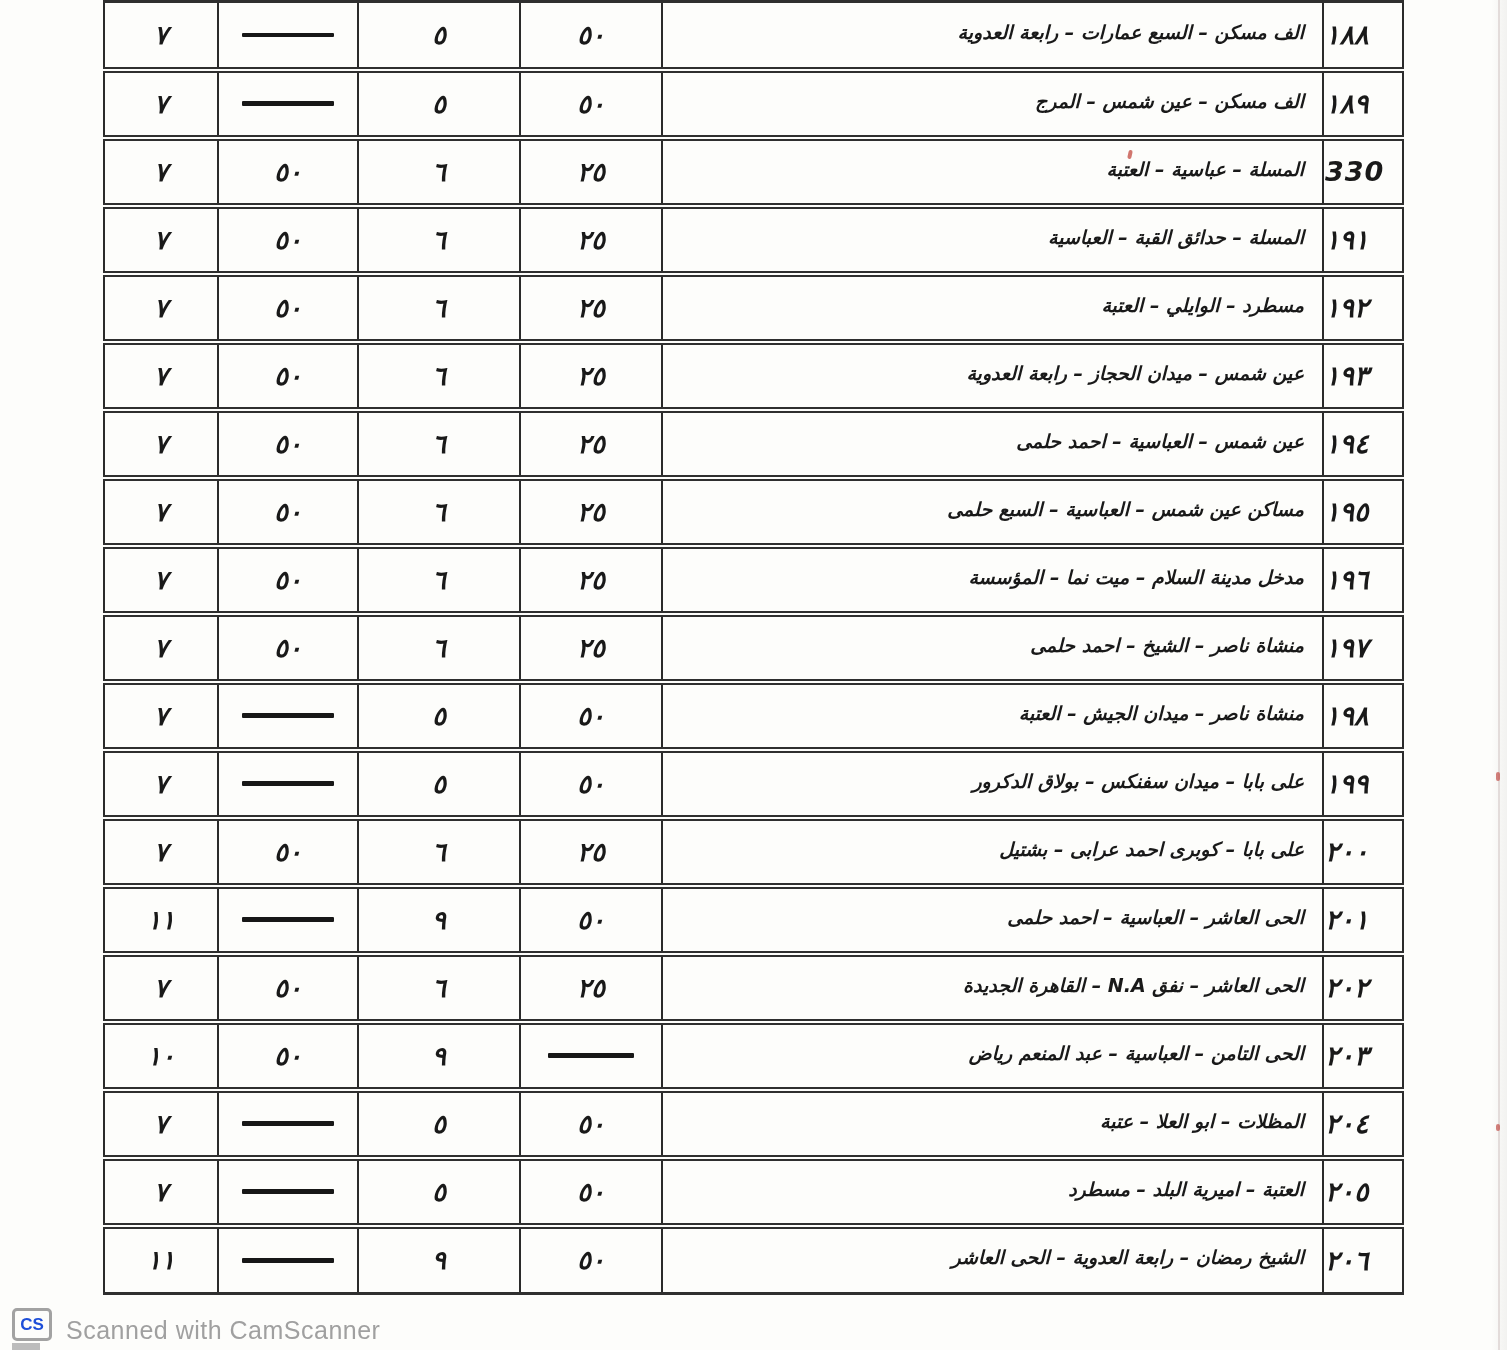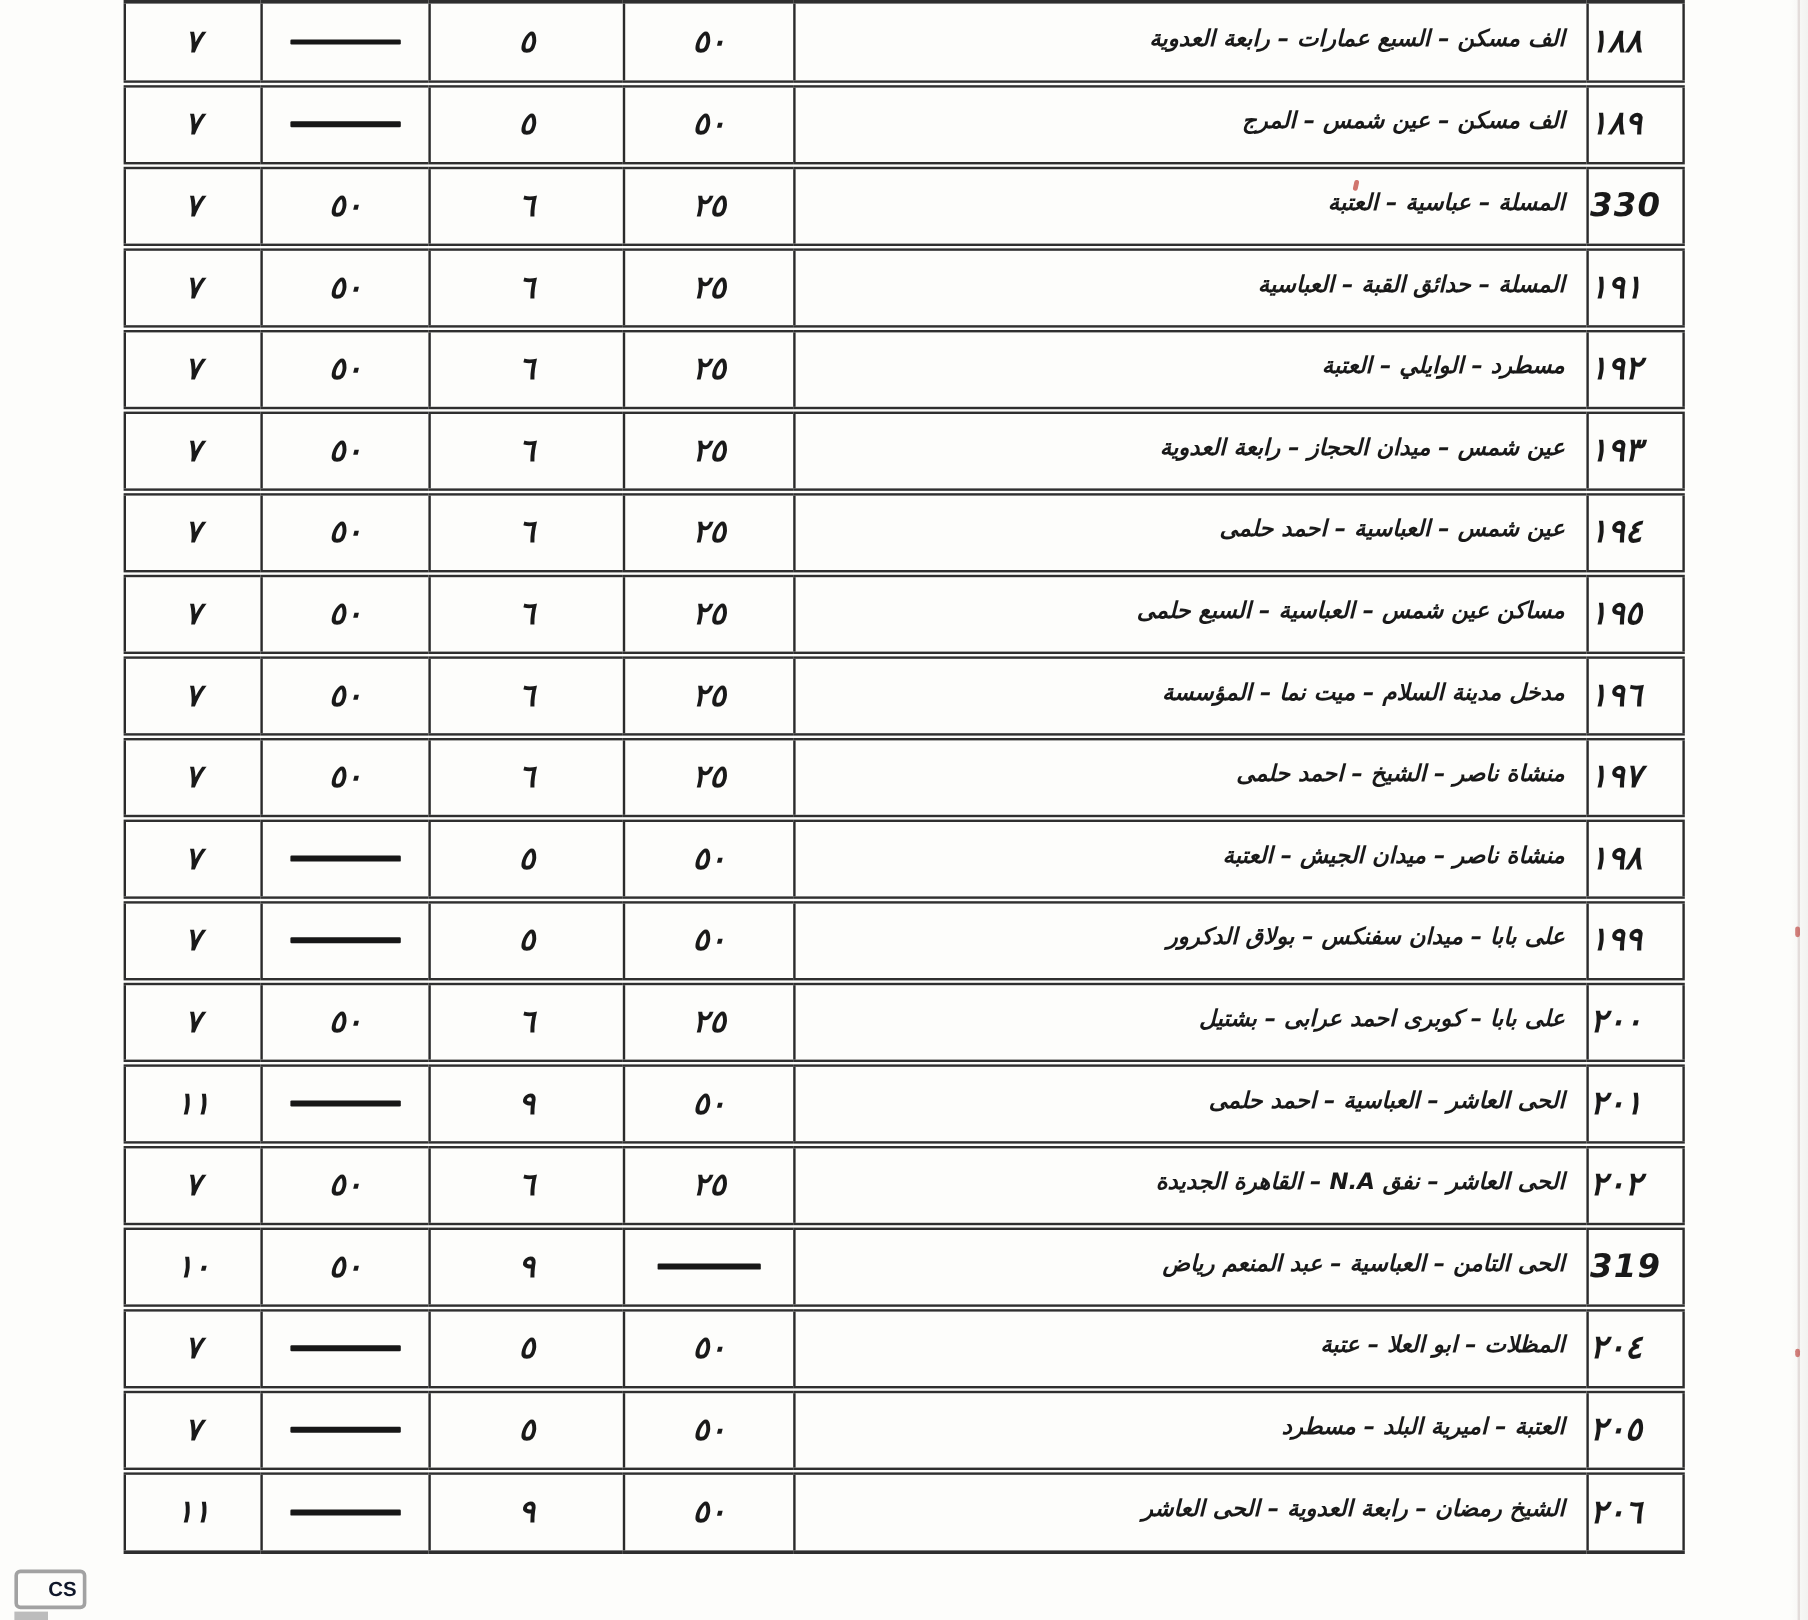--- a/index.html
+++ b/index.html
@@ -62,23 +62,22 @@
   .footer{
     position:absolute;left:12px;top:1308px;
     display:flex;align-items:center;gap:14px;
     direction:ltr;
   }
   .cs-badge{display:flex;flex-direction:column;align-items:flex-start;}
   .cs-box{
     width:34px;height:27px;
     border:3px solid #a2a2a2;border-radius:5px;
     display:flex;align-items:center;justify-content:center;
-    color:#0f172a;font-weight:bold;font-size:17px;font-style:normal;
+    color:#1d4ed8;font-weight:bold;font-size:17px;font-style:normal;
     font-family:"Liberation Sans",sans-serif;
-    padding-left:20px;
   }
   .cs-bar{width:28px;height:9px;background:#bcbcbc;margin-top:2px;}
   .footer-text{
     color:#a0a0a0;font-size:25px;letter-spacing:0.5px;
     font-family:"Liberation Sans",sans-serif;
   }
 </style>
 </head>
 <body>
 
@@ -218,21 +217,21 @@
         </tr>
         <tr>
           <td class="no">٢٠٢</td>
           <td class="desc">الحى العاشر – نفق N.A – القاهرة الجديدة</td>
           <td class="v1">٢٥</td>
           <td class="v2">٦</td>
           <td class="v3">٥٠</td>
           <td class="v4">٧</td>
         </tr>
         <tr>
-          <td class="no">319</td>
+          <td class="no">٢٠٣</td>
           <td class="desc">الحى التامن – العباسية – عبد المنعم رياض</td>
           <td class="v1">
             <div class="dash"></div>
           </td>
           <td class="v2">٩</td>
           <td class="v3">٥٠</td>
           <td class="v4">١٠</td>
         </tr>
         <tr>
           <td class="no">٢٠٤</td>
@@ -271,15 +270,16 @@
   <div class="scan-line"></div>
   <div class="scan-tick1"></div>
   <div class="scan-tick2"></div>
   <div class="scan-speck"></div>
 
   <div class="footer">
     <div class="cs-badge">
       <div class="cs-box">CS</div>
       <div class="cs-bar"></div>
     </div>
+    <div class="footer-text">Scanned with CamScanner</div>
   </div>
 
 </div>
 
 </body></html>

